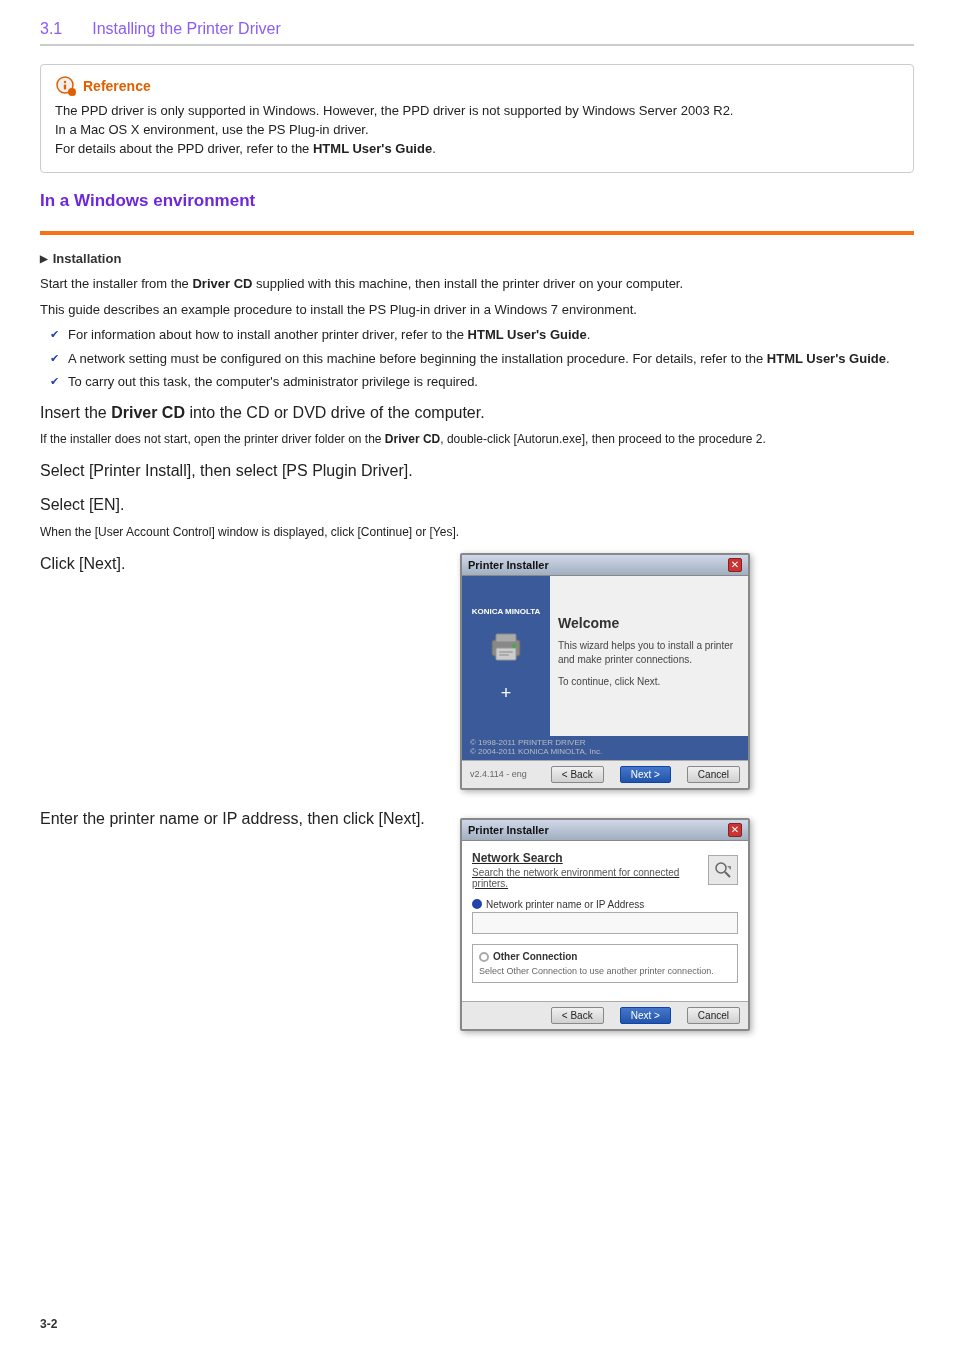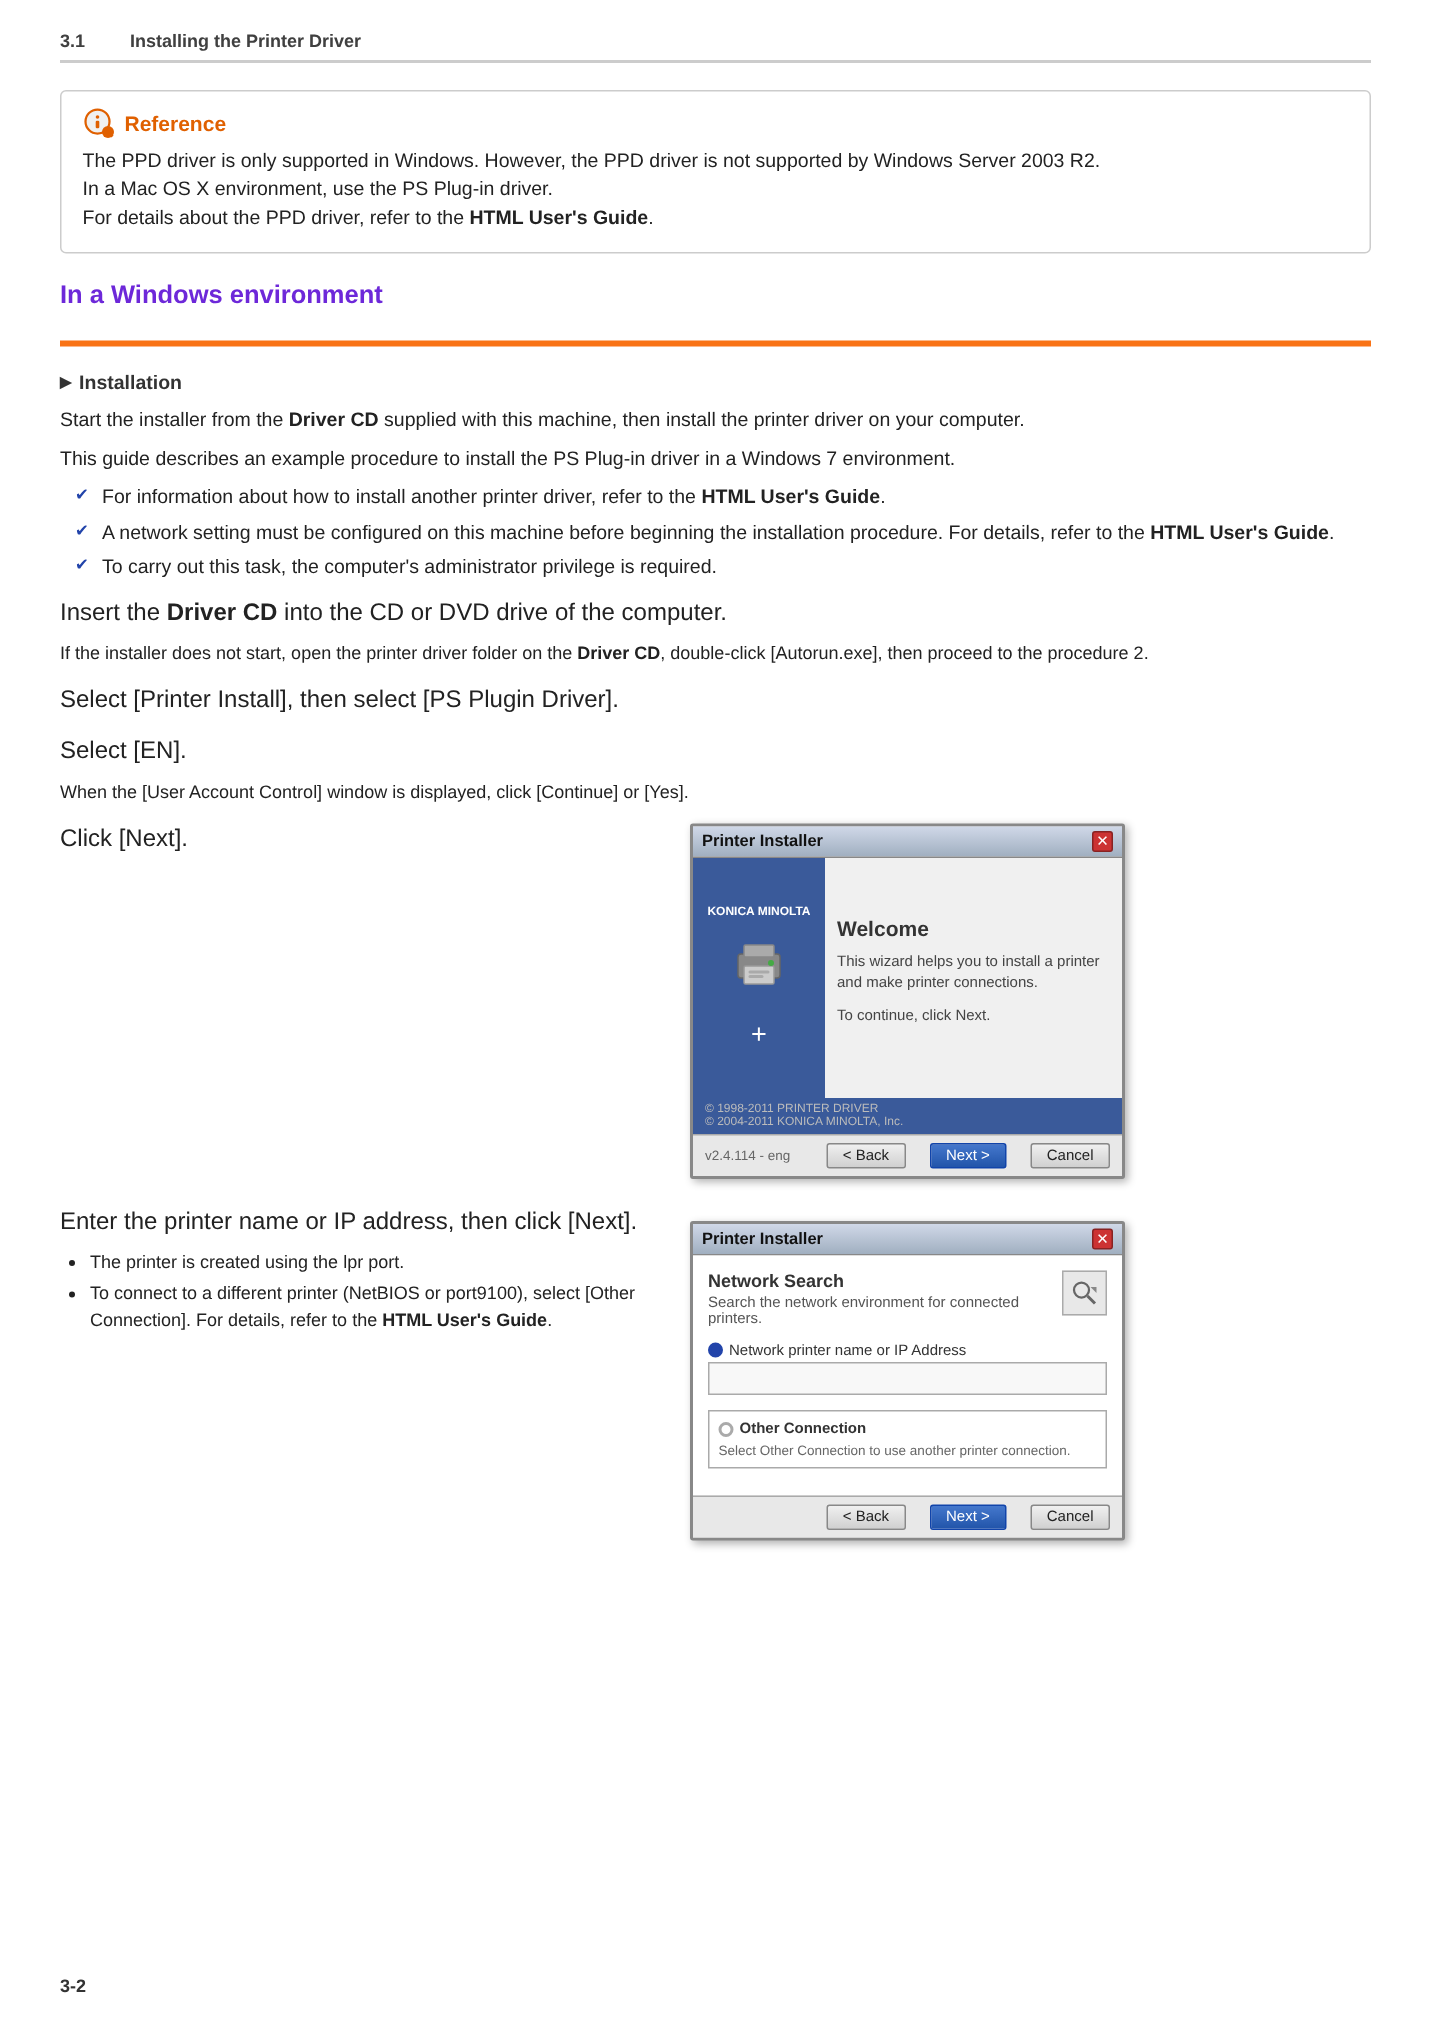--- a/index.html
+++ b/index.html
@@ -19,23 +19,23 @@
       position: relative;
     }
     .top-header {
       border-bottom: 2px solid #ccc;
       padding-bottom: 6px;
       margin-bottom: 18px;
       display: flex;
       align-items: center;
     }
     .top-header-text {
-      font-size: 12px;
-      font-weight: bold;
-      color: #404040;
+      font-size: 16px;
+      font-weight: normal;
+      color: #8b5cf6;
     }
     .reference-box {
       border: 1px solid #ccc;
       border-radius: 4px;
       padding: 10px 14px 12px 14px;
       margin-bottom: 18px;
       background: #fff;
     }
     .reference-title {
       display: flex;
@@ -245,22 +245,23 @@
       border-radius: 2px;
       box-shadow: 2px 2px 6px rgba(0,0,0,0.3);
       margin-top: 10px;
     }
     .nw-body {
       background: #fff;
       padding: 10px;
     }
     .nw-header-row {
       display: flex;
-      align-items: flex-start;
+      align-items: center;
       margin-bottom: 10px;
+      text-decoration: underline;
     }
     .nw-header-text {
       flex: 1;
     }
     .nw-title {
       font-size: 12px;
       font-weight: bold;
       color: #333;
       margin-bottom: 2px;
     }
@@ -447,24 +448,20 @@
             <button class="pi-btn">Cancel</button>
           </div>
         </div>
       </div>
     </div>
   </div>
 
   <div class="step-block">
     <div class="step-left">
       <p class="step-main-text">Enter the printer name or IP address, then click [Next].</p>
-      <ul class="bullet-dot-list">
-        <li>The printer is created using the lpr port.</li>
-        <li>To connect to a different printer (NetBIOS or port9100), select [Other Connection]. For details, refer to the <strong>HTML User's Guide</strong>.</li>
-      </ul>
     </div>
     <div class="step-right">
 
       <div class="network-window">
         <div class="pi-titlebar">
           <span class="pi-titlebar-text">Printer Installer</span>
           <div class="pi-close-btn">✕</div>
         </div>
         <div class="nw-body">
           <div class="nw-header-row">

